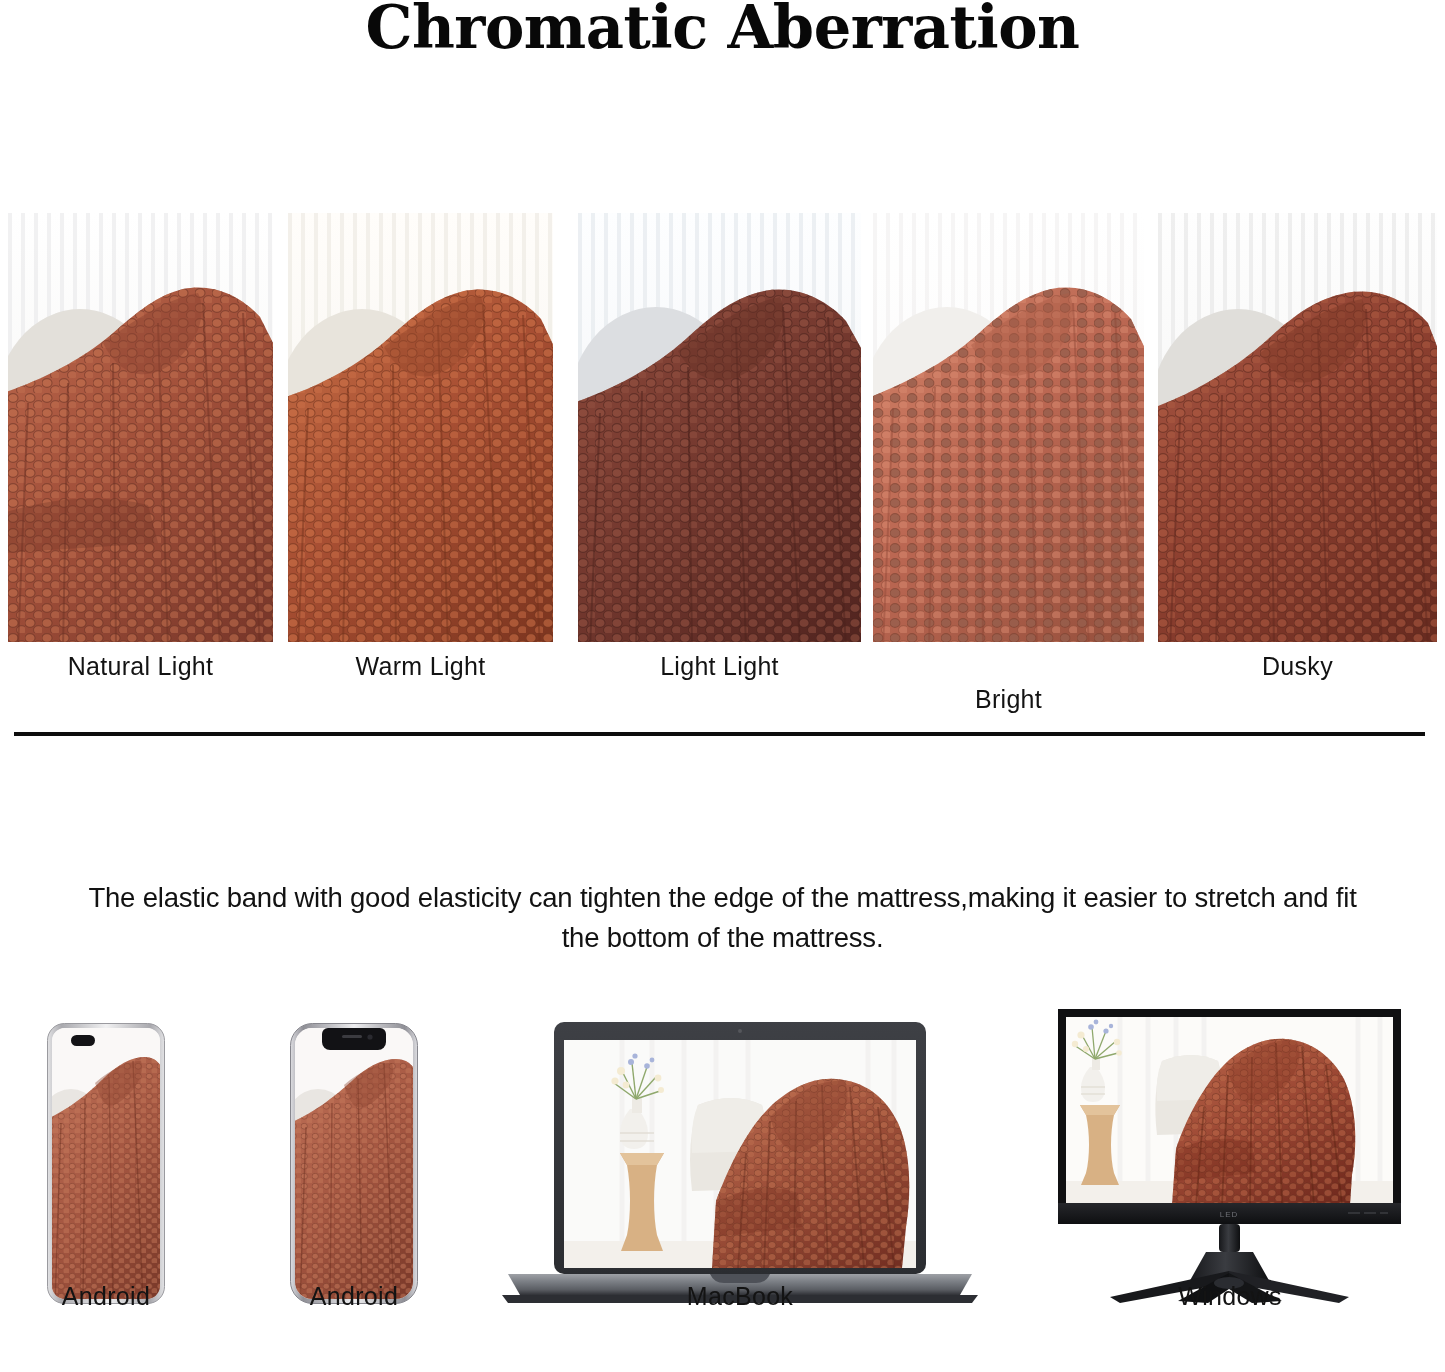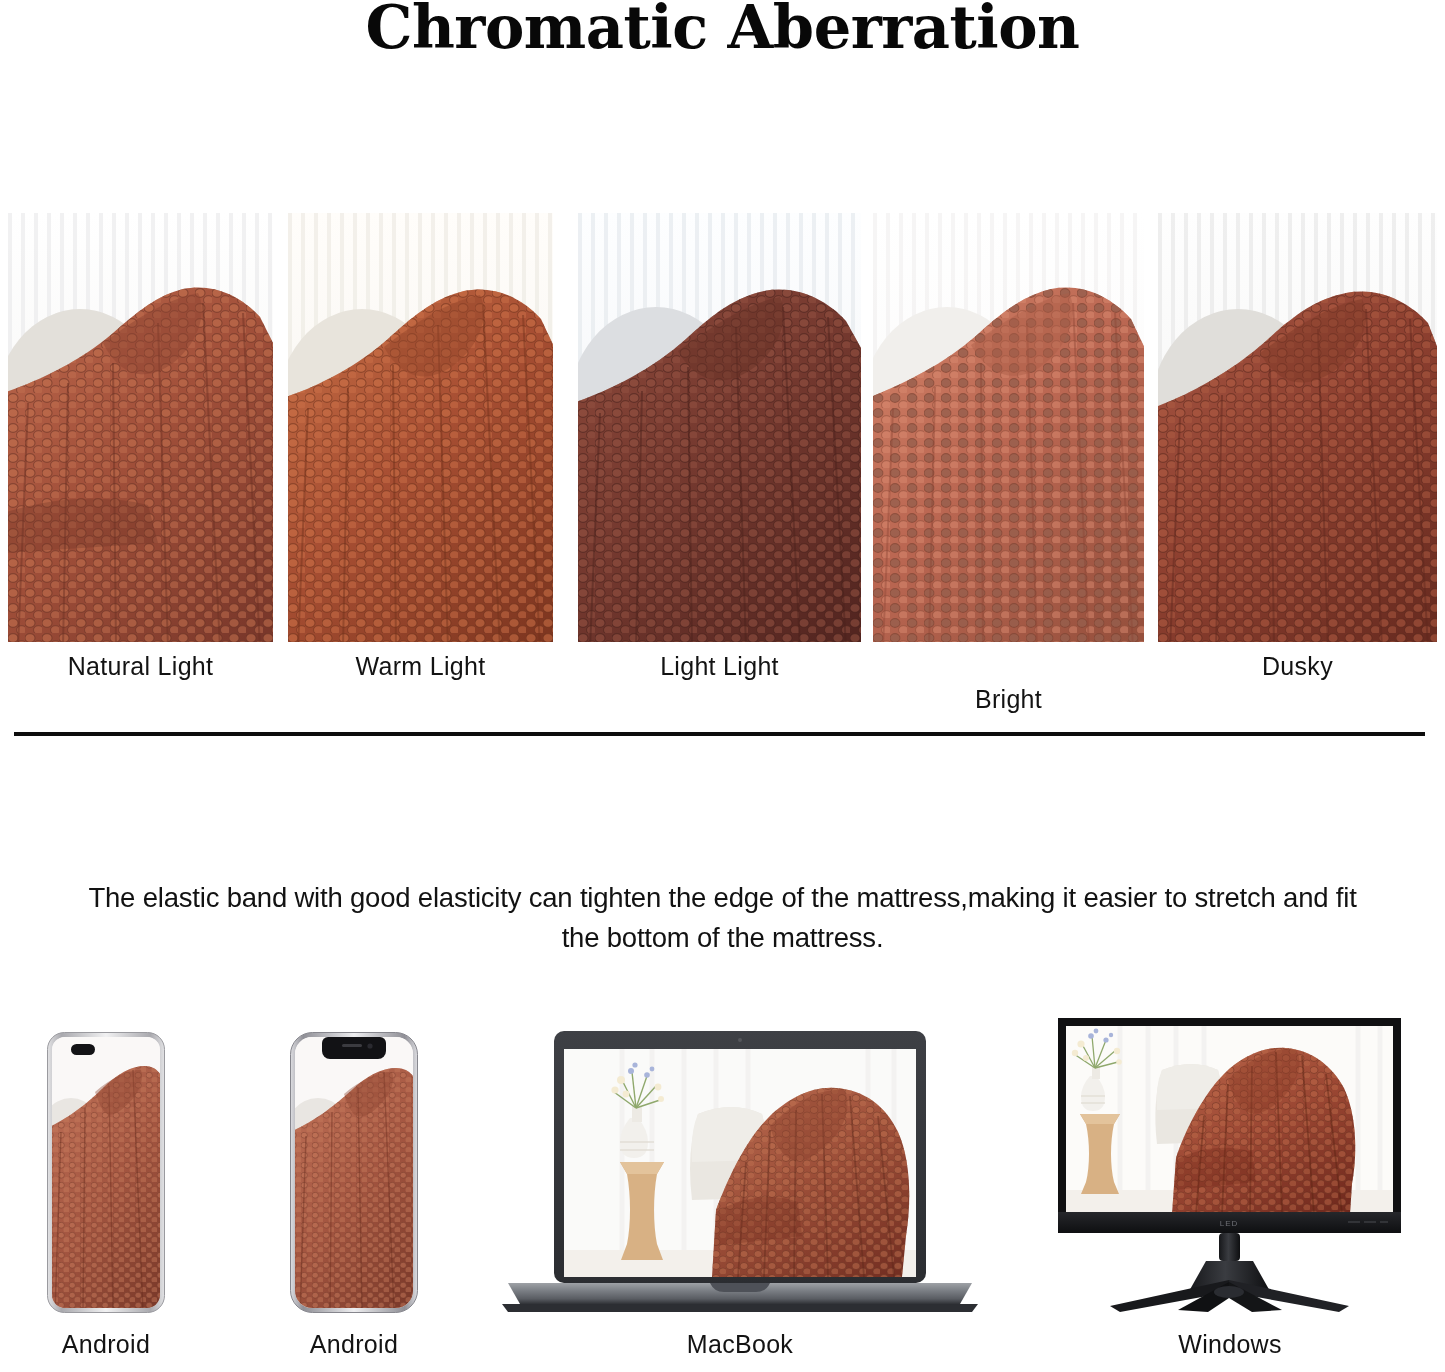--- a/index.html
+++ b/index.html
@@ -52,24 +52,24 @@
 
   .caption-row{position:absolute;left:0;top:652px;width:1279px;height:40px;}
   .caption{
     position:absolute;top:0;text-align:center;
     font-family:"Liberation Sans", sans-serif;
     font-size:25px;color:#131313;letter-spacing:0.3px;white-space:nowrap;
   }
 
   
   .device-row{position:absolute;left:0;top:1018px;width:1445px;height:295px;}
-  .device{position:absolute;bottom:0;}
+  .device{position:absolute;bottom:9px;}
   .device svg{display:block;}
 
-  .device-captions{position:absolute;left:0;top:1330px;width:1234px;height:42px;}
+  .device-captions{position:absolute;left:0;top:1282px;width:1234px;height:42px;}
   .dev-caption{
     position:absolute;top:0;text-align:center;
     font-family:"Liberation Sans", sans-serif;
     font-size:25px;color:#131313;letter-spacing:0.3px;white-space:nowrap;
   }
 </style>
 </head>
 <body>
 
 <div class="page">

